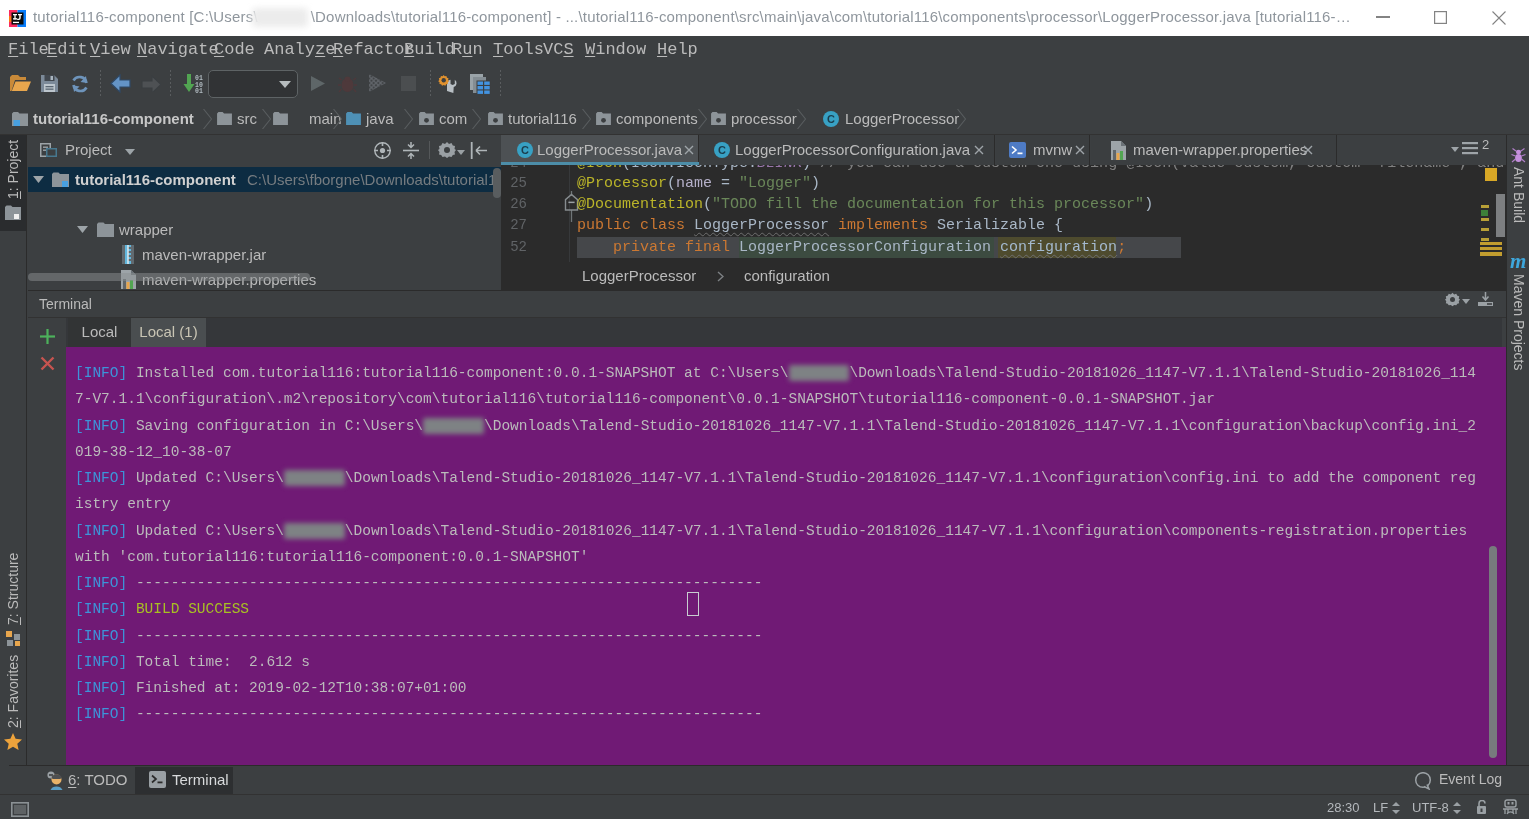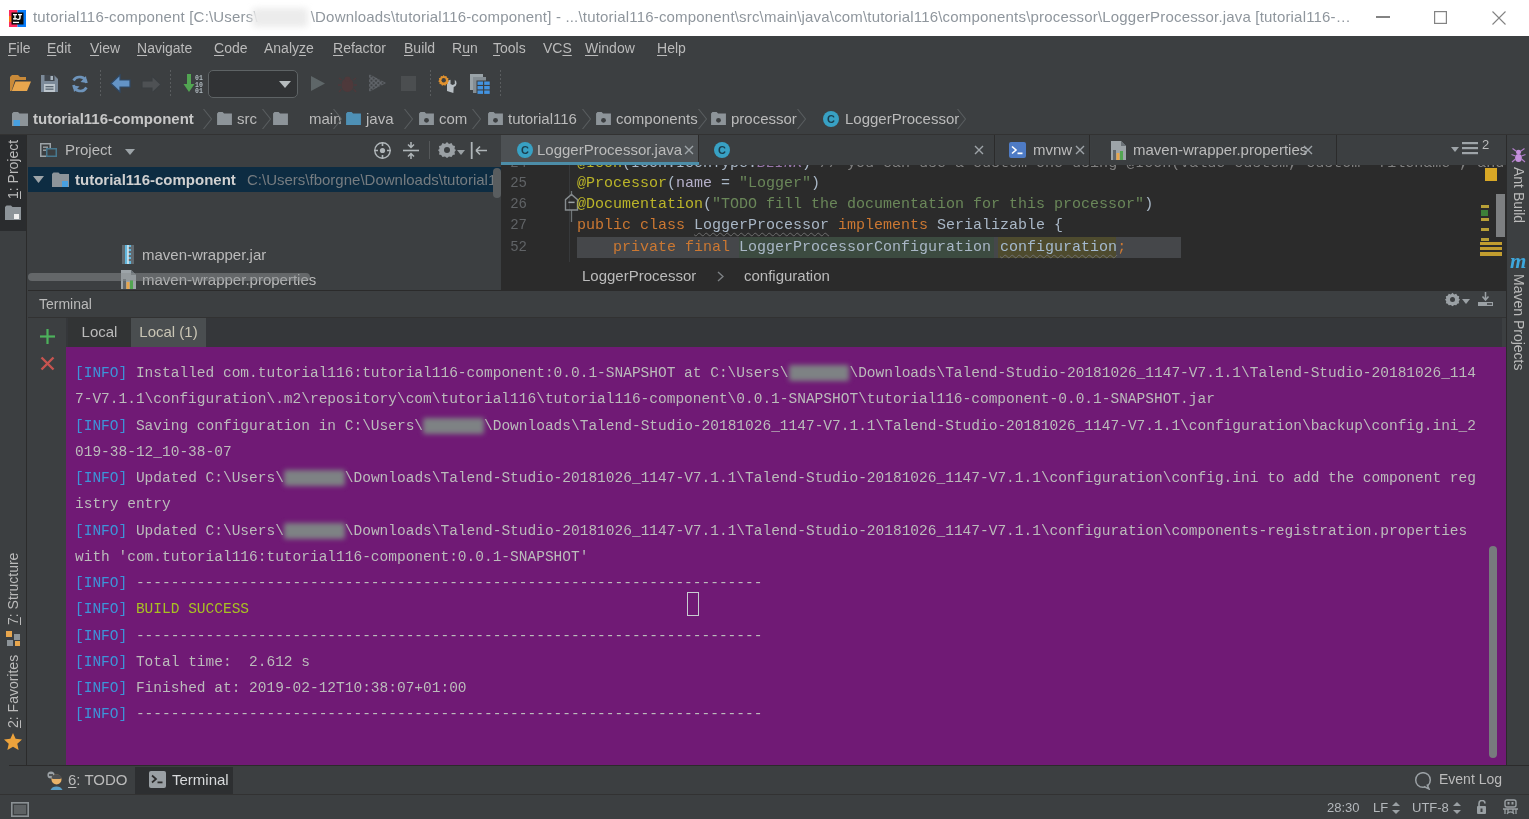--- a/index.html
+++ b/index.html
@@ -10,21 +10,21 @@
   .u { text-decoration:underline; text-underline-offset:2px; }
   svg { display:block; }
 
   
   #titlebar { left:0; top:0; width:1529px; height:36px; background:#ffffff; }
   #title-text { left:33px; top:8px; font-size:15px; color:#8f969d; white-space:nowrap; letter-spacing:0.18px; }
   .blurpatch { background:#ececec; border-radius:4px; filter:blur(3px); }
 
   
   #menubar { left:0; top:36px; width:1529px; height:28px; background:#3c3f41; color:#bbbbbb;
-     font-size:14px; }
+     font-size:17px;font-family:Liberation Mono, monospace; }
   #menubar span.mi { position:absolute; top:4px; }
 
   
   #toolbar { left:0; top:64px; width:1529px; height:39px; background:#3c3f41; }
   .tsep { position:absolute; top:6px; width:1px; height:26px;
      background-image:linear-gradient(#5a5d5f 60%, transparent 40%); background-size:1px 4px; }
 
   
   #navbar { left:0; top:103px; width:1529px; height:32px; background:#3c3f41; color:#bbbbbb;
     font-size:15px; border-bottom:1px solid #323232; }
@@ -339,20 +339,29 @@
       <div class="trow" style="top:1px;background:#0d2c42">
         <svg class="abs" style="left:5px;top:9px" width="11" height="7" viewBox="0 0 11 7">
             <path d="M0 0 h11 l-5.5 7 z" fill="#9da4a8"></path>
           </svg>
         <svg class="abs" style="left:24px;top:5px" width="17" height="15" viewBox="0 0 17 15">
           <path d="M0 15 V2 L1.5 0.5 H6.5 L8 2 H17 V15 Z" fill="#8d9499"></path>
           <rect x="10" y="9" width="6" height="6" fill="#48a0e0"></rect>
         </svg>
         <span class="abs" style="left:47px;font-weight:bold;color:#d0d0d0">tutorial116-component</span>
         <span class="abs" style="left:219px;color:#767c80">C:\Users\fborgne\Downloads\tutorial1</span>
+      </div>
+      <div class="trow" style="top:51px">
+        <svg class="abs" style="left:49px;top:9px" width="11" height="7" viewBox="0 0 11 7">
+            <path d="M0 0 h11 l-5.5 7 z" fill="#9da4a8"></path>
+          </svg>
+        <svg class="abs" style="left:69px;top:5px" width="17" height="15" viewBox="0 0 17 15">
+            <path d="M0 15 V2 L1.5 0.5 H6.5 L8 2 H17 V15 Z" fill="#8d9499"></path>
+          </svg>
+        <span class="abs" style="left:91px">wrapper</span>
       </div>
       <div class="trow" style="top:76px">
         <svg class="abs" style="left:93px;top:3px" width="14" height="19" viewBox="0 0 14 19">
           <rect x="1" y="0" width="12" height="19" fill="#616a70"></rect>
           <path d="M4 0 h6 v2 h-3 v2 h3 v2 h-3 v2 h3 v2 h-3 v2 h3 v2 h-3 v2 h3 v3 h-6 z" fill="#62b7dd"></path>
           <path d="M7 0 v19" stroke="#e8edf0" stroke-width="1.4"></path>
         </svg>
         <span class="abs" style="left:114px">maven-wrapper.jar</span>
       </div>
       <div class="trow" style="top:101px">
@@ -412,20 +421,21 @@
         <svg class="abs" style="left:183px;top:10px" width="10" height="10" viewBox="0 0 10 10">
             <path d="M1 1 L9 9 M9 1 L1 9" stroke="#9ea4a8" stroke-width="1.4"></path>
           </svg>
         <div class="abs" style="left:0;top:27px;width:198px;height:3px;background:#4c8da8"></div>
       </div>
       <div class="tab" style="left:199px;width:295px;background:#3b3e40;border-right:1px solid #2b2b2b">
         <svg class="abs" style="left:14px;top:7px" width="16" height="16" viewBox="0 0 16 16">
           <circle cx="8" cy="8" r="8" fill="#38a1c4"></circle>
           <text x="8" y="12" text-anchor="middle" font-size="11" font-weight="bold" fill="#1a3d4d" font-family="Liberation Sans, sans-serif">C</text>
         </svg>
+        <span class="abs" style="left:35px">LoggerProcessorConfiguration.java</span>
         <svg class="abs" style="left:274px;top:10px" width="10" height="10" viewBox="0 0 10 10">
             <path d="M1 1 L9 9 M9 1 L1 9" stroke="#9ea4a8" stroke-width="1.4"></path>
           </svg>
       </div>
       <div class="tab" style="left:495px;width:94px;background:#3b3e40;border-right:1px solid #2b2b2b">
         <svg class="abs" style="left:13px;top:7px" width="17" height="16" viewBox="0 0 17 16">
           <rect x="0" y="0" width="17" height="16" rx="2" fill="#4e7bc5"></rect>
           <path d="M3 4.5 L7 8 L3 11.5" stroke="#ffffff" stroke-width="1.6" fill="none"></path>
           <rect x="8.5" y="10.5" width="5" height="1.7" fill="#ffffff"></rect>
         </svg>

